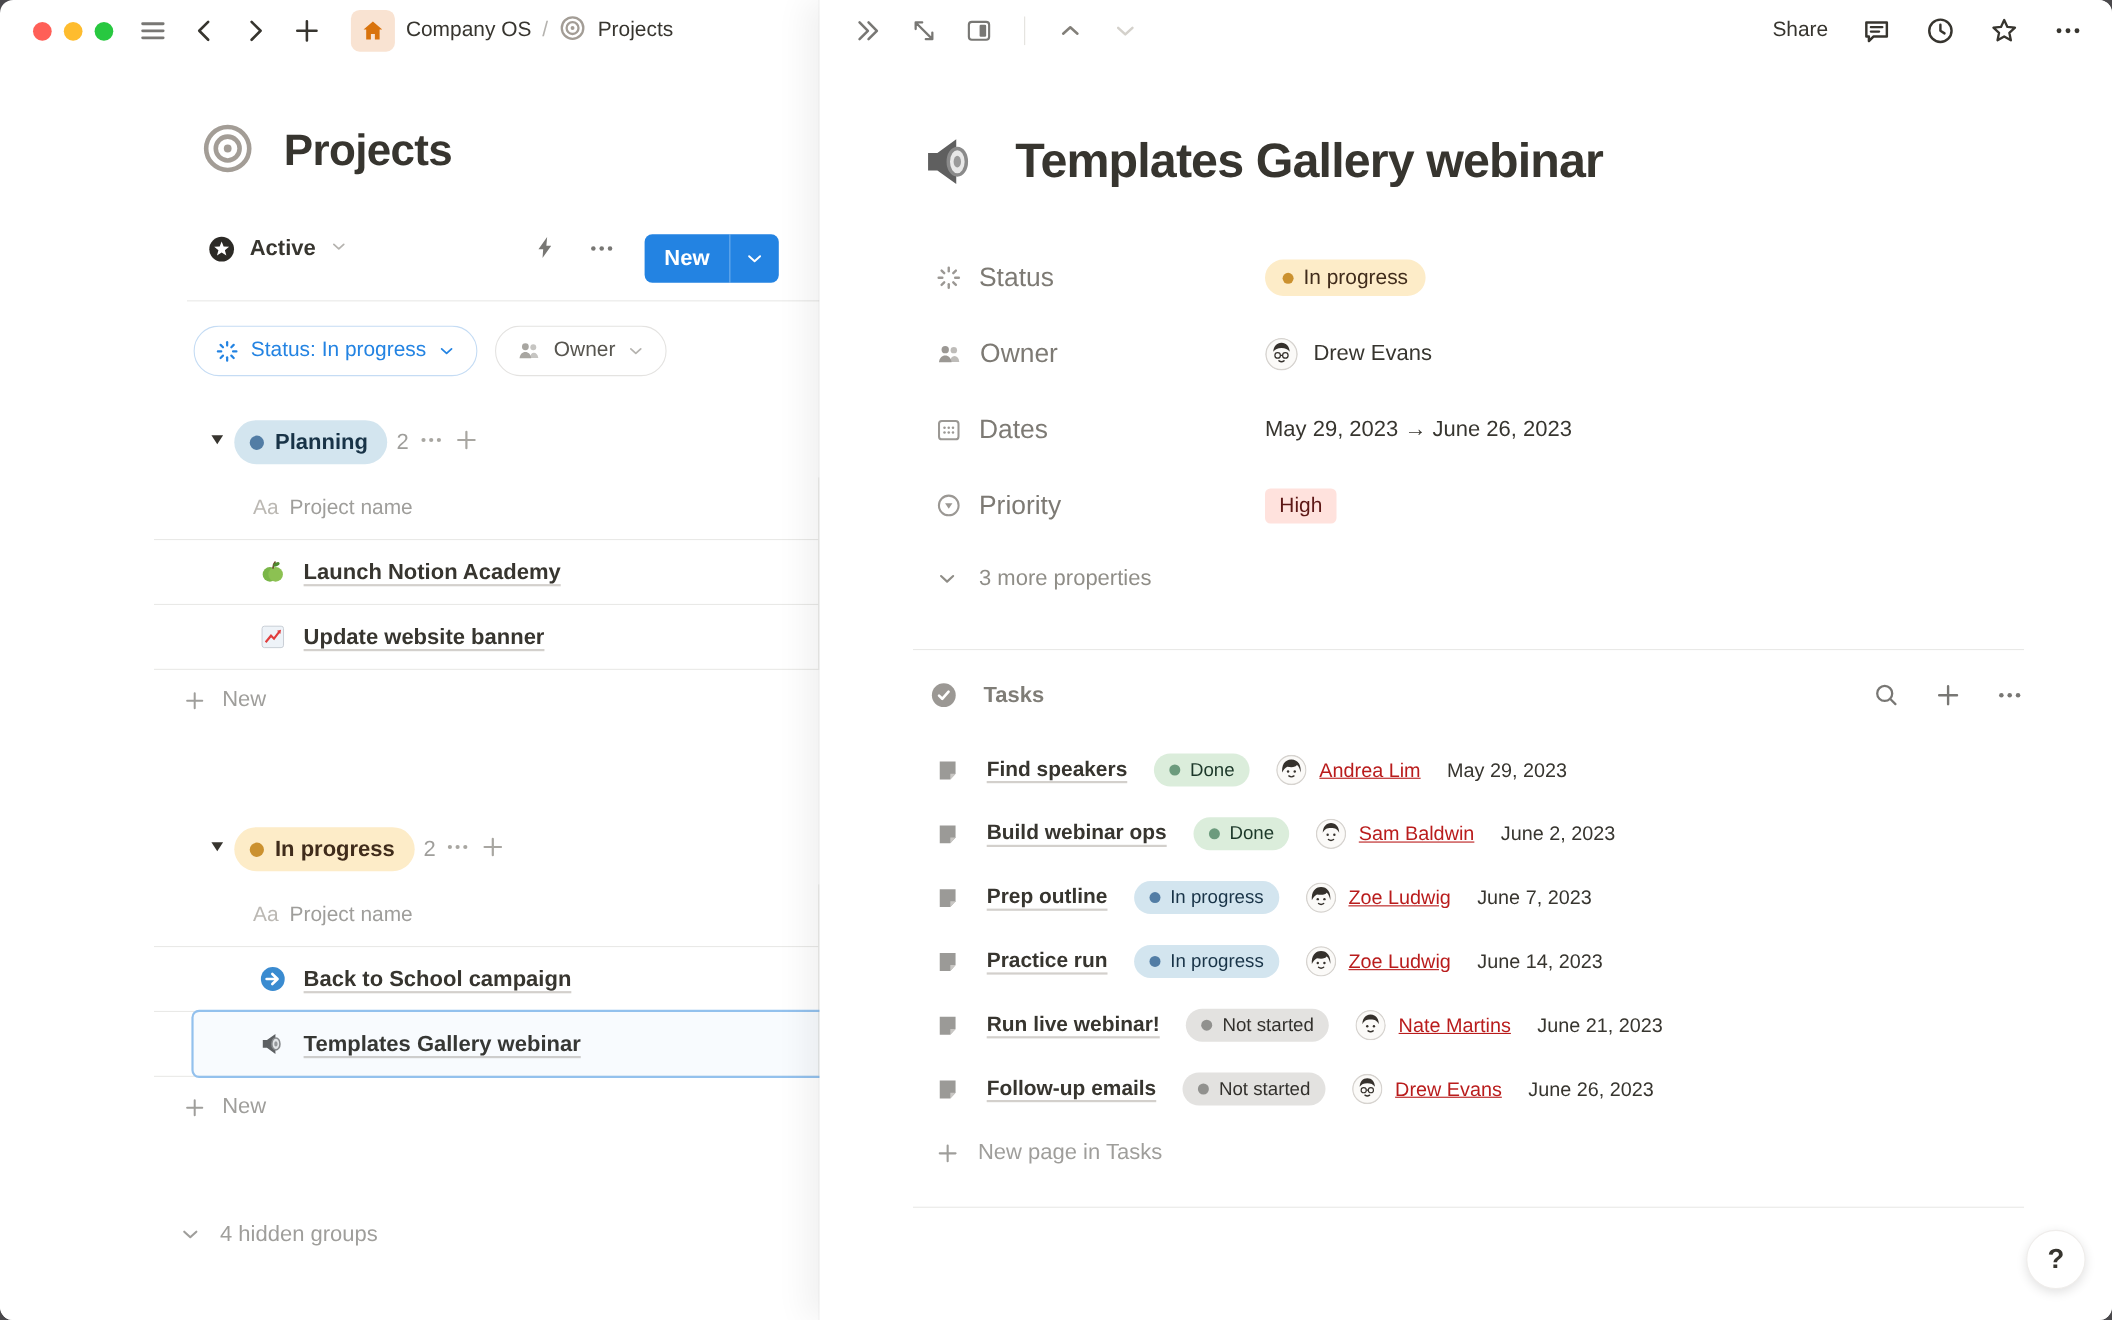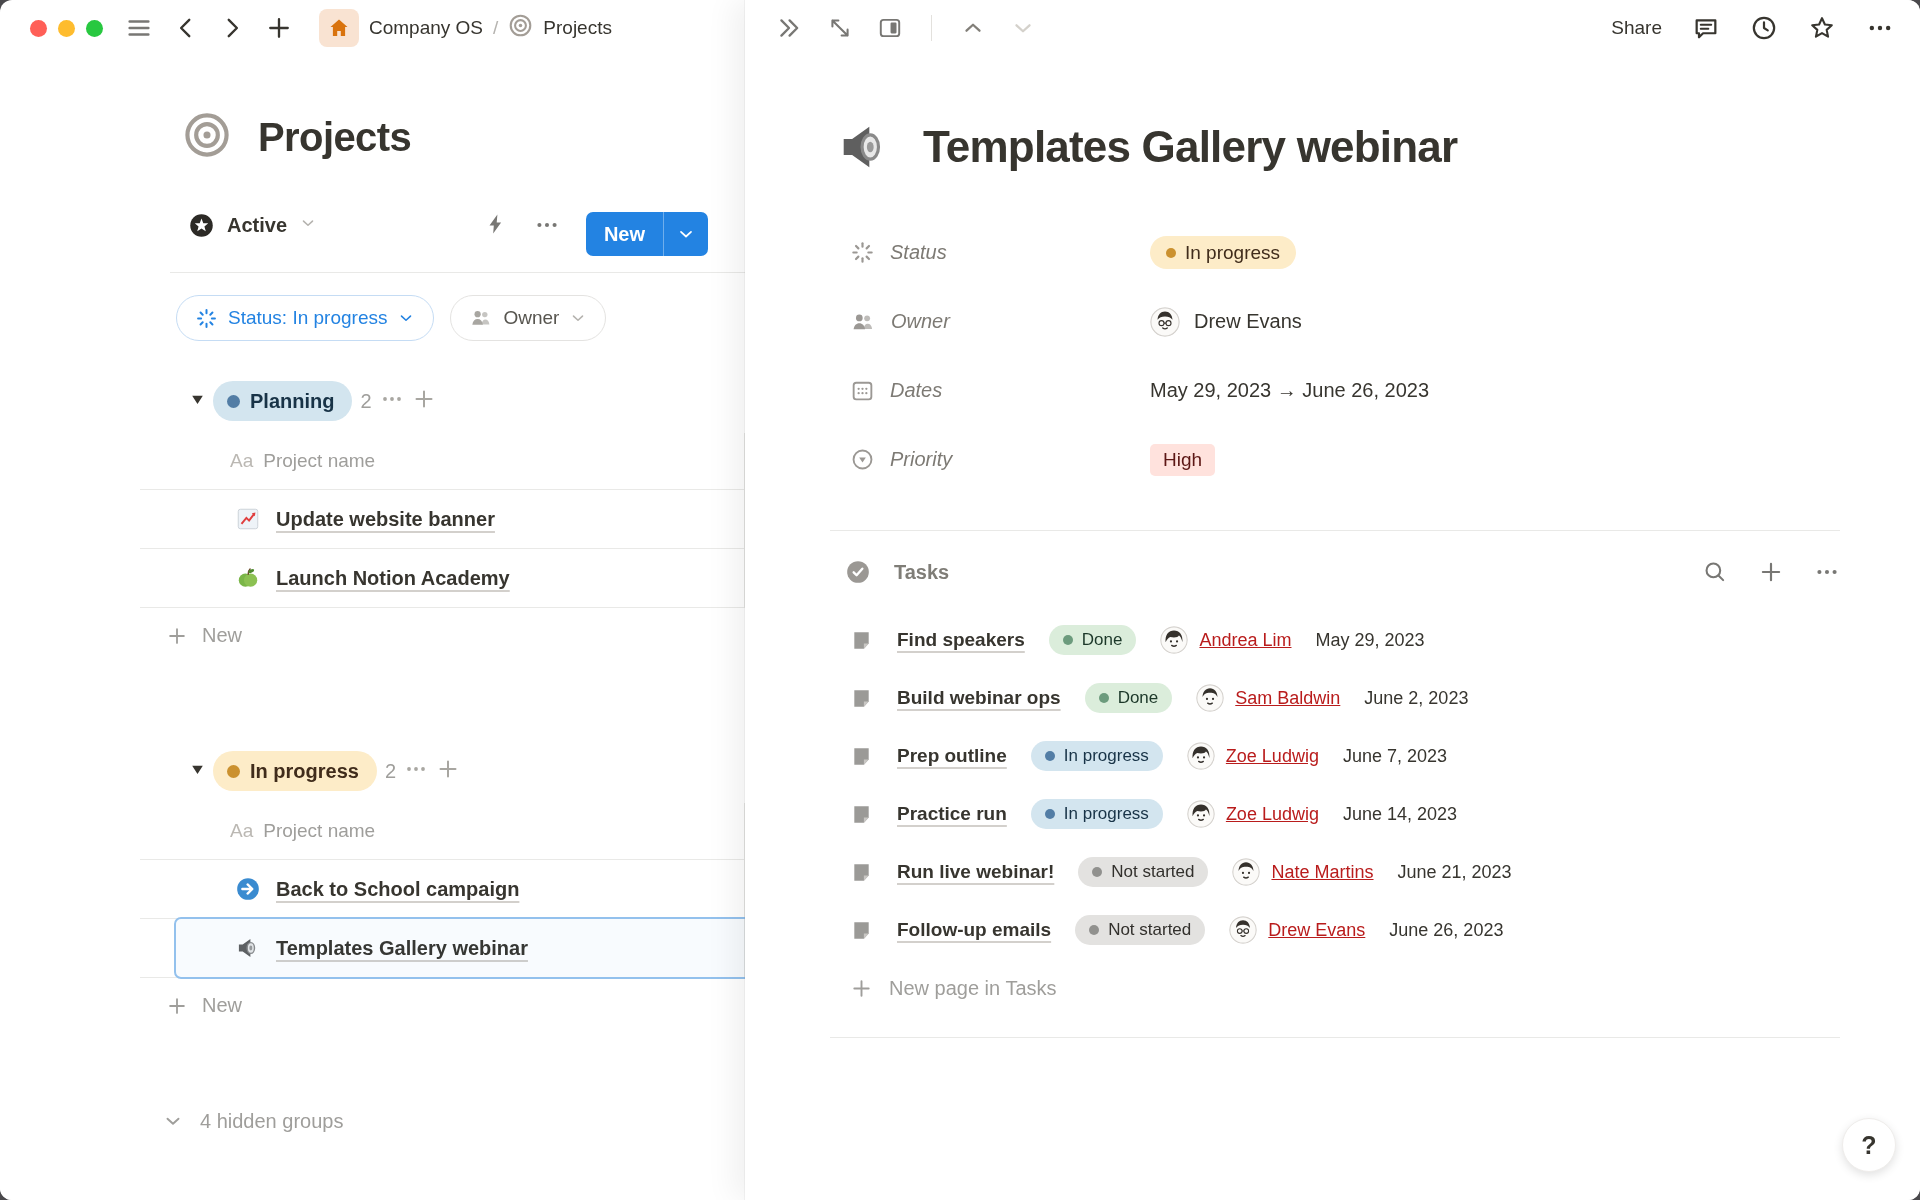--- a/index.html
+++ b/index.html
@@ -70,21 +70,21 @@
   .pt-left{display:flex;align-items:center;gap:24px;color:#827f79;}
   .pt-div{width:1px;height:26px;background:#e3e1dd;margin:0 4px;}
   .chev-up{color:#827f79;} .chev-down-dis{color:#d4d1cb;}
   .pt-right{margin-left:auto;display:flex;align-items:center;gap:30px;color:#37352f;}
   .share-label{font-size:19px;}
   .peek-body{padding-left:85px;width:1095px;}
   .peek-title-row{margin-top:62px;display:flex;align-items:center;gap:30px;margin-left:5px;}
   .peek-title{font-size:44px;font-weight:700;letter-spacing:-0.8px;}
   .props{margin-top:42px;}
   .prop-row{display:flex;align-items:center;height:69px;}
-  .prop-label{width:320px;display:flex;align-items:center;gap:15px;padding-left:20px;color:#7d7a74;font-size:20px;font-style:italic;}
+  .prop-label{width:320px;display:flex;align-items:center;gap:15px;padding-left:20px;color:#7d7a74;font-size:24px;}
   .prop-label svg{color:#9b9894;}
   .prop-value{display:flex;align-items:center;gap:14px;font-size:20px;color:#37352f;}
   .pill{display:inline-flex;align-items:center;gap:9px;border-radius:999px;font-size:19px;padding:6px 16px;line-height:1.15;}
   .pill .dot{width:10px;height:10px;border-radius:50%;}
   .pill-yellow{background:var(--yellow_bg,#fdecc8);color:var(--yellow_text,#402c1b);} .pill-yellow .dot{background:var(--yellow_dot,#cb912f);}
   .pill-green{background:var(--green_bg,#dbeddb);color:var(--green_text,#1c3829);} .pill-green .dot{background:var(--green_dot,#6c9b7d);}
   .pill-blue{background:var(--blue_bg,#d3e5ef);color:var(--blue_text,#183347);} .pill-blue .dot{background:var(--blue_dot,#527da5);}
   .pill-gray{background:var(--gray_bg,#e3e2e0);color:var(--gray_text,#32302c);} .pill-gray .dot{background:var(--gray_dot,#91918e);}
   .tag-red{display:inline-block;background:var(--red_bg,#ffe2dd);color:var(--red_text,#5d1715);border-radius:5px;padding:5px 13px;font-size:19px;}
   .progress-track{width:290px;height:11px;border-radius:6px;background:var(--progress_track,#e8e8e6);overflow:hidden;}
@@ -315,34 +315,34 @@
               <use href="#sym-plus"></use>
             </svg></span>
       </div>
       <div class="group-table">
         <div class="col-header">
           <span class="col-aa">Aa</span>
           <span>Project name</span>
         </div>
         <div class="prow">
           <svg width="26" height="26" viewBox="0 0 24 24">
-            <rect x="3" y="3" width="18" height="18" rx="2" fill="#eef3f8" stroke="#c6cdd4" stroke-width="0.8"></rect>
-            <polyline points="6,16.5 10.5,11 13,13.5 17.5,7.5" stroke="#e03e3e" stroke-width="1.8" fill="none"></polyline>
-            <path d="M18.9 6.1l-3.4.7 2.8 2.7z" fill="#e03e3e"></path>
-          </svg>
-          <span class="ptitle">Update website banner</span>
-        </div>
-        <div class="prow">
-          <svg width="26" height="26" viewBox="0 0 24 24">
             <circle cx="9.6" cy="14" r="6.1" fill="#7ab648"></circle>
               <circle cx="14.4" cy="14" r="6.1" fill="#8cc152"></circle>
             <path d="M12.2 8.6c0-2.2.6-3.8 1.7-4.9" stroke="#6b4a2b" stroke-width="1.4" fill="none" stroke-linecap="round"></path>
             <ellipse cx="15" cy="5.6" rx="2.9" ry="1.5" fill="#4e8a2e" transform="rotate(-24 15 5.6)"></ellipse>
           </svg>
           <span class="ptitle">Launch Notion Academy</span>
+        </div>
+        <div class="prow">
+          <svg width="26" height="26" viewBox="0 0 24 24">
+            <rect x="3" y="3" width="18" height="18" rx="2" fill="#eef3f8" stroke="#c6cdd4" stroke-width="0.8"></rect>
+            <polyline points="6,16.5 10.5,11 13,13.5 17.5,7.5" stroke="#e03e3e" stroke-width="1.8" fill="none"></polyline>
+            <path d="M18.9 6.1l-3.4.7 2.8 2.7z" fill="#e03e3e"></path>
+          </svg>
+          <span class="ptitle">Update website banner</span>
         </div>
       </div>
       <div class="new-row">
         <svg width="22" height="22" viewBox="0 0 24 24">
             <use href="#sym-plus"></use>
           </svg>
         <span>New</span>
       </div>
 
       <div class="group-header g2">
@@ -520,20 +520,26 @@
                 <path d="M8.8 10h6.4l-3.2 4.8z" fill="currentColor"></path>
               </svg>
             <span>Priority</span>
           </div>
           <div class="prop-value">
             <span class="tag-red">High</span>
           </div>
         </div>
       </div>
 
+      <div class="more-props">
+        <svg width="22" height="22" viewBox="0 0 24 24">
+            <use href="#sym-chevron"></use>
+          </svg>
+        <span>3 more properties</span>
+      </div>
 
       <div class="peek-divider"></div>
 
       <div class="tasks-header">
         <div class="tasks-title">
           <svg width="26" height="26" viewBox="0 0 24 24">
               <circle cx="12" cy="12" r="10" fill="currentColor"></circle>
               <path d="M8 12.3l2.7 2.7 5.3-6" stroke="#fff" stroke-width="2.2" fill="none" stroke-linecap="round" stroke-linejoin="round"></path>
             </svg>
           <span>Tasks</span>

